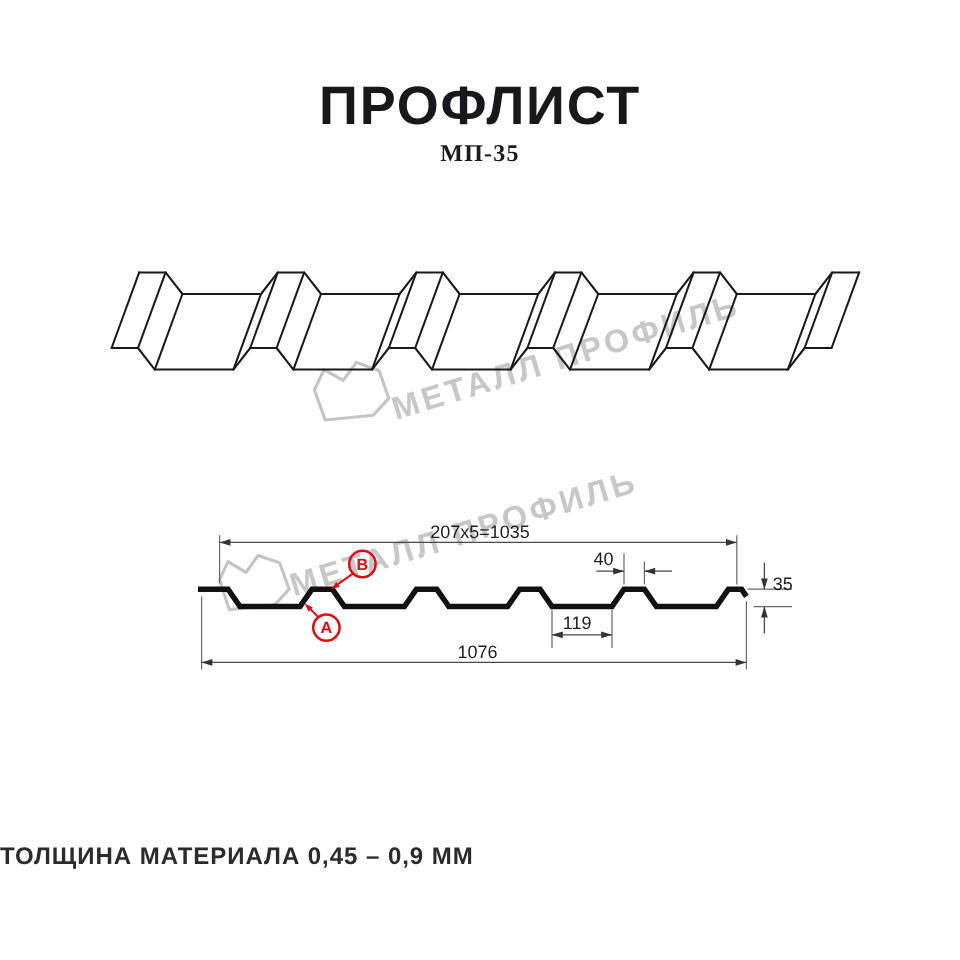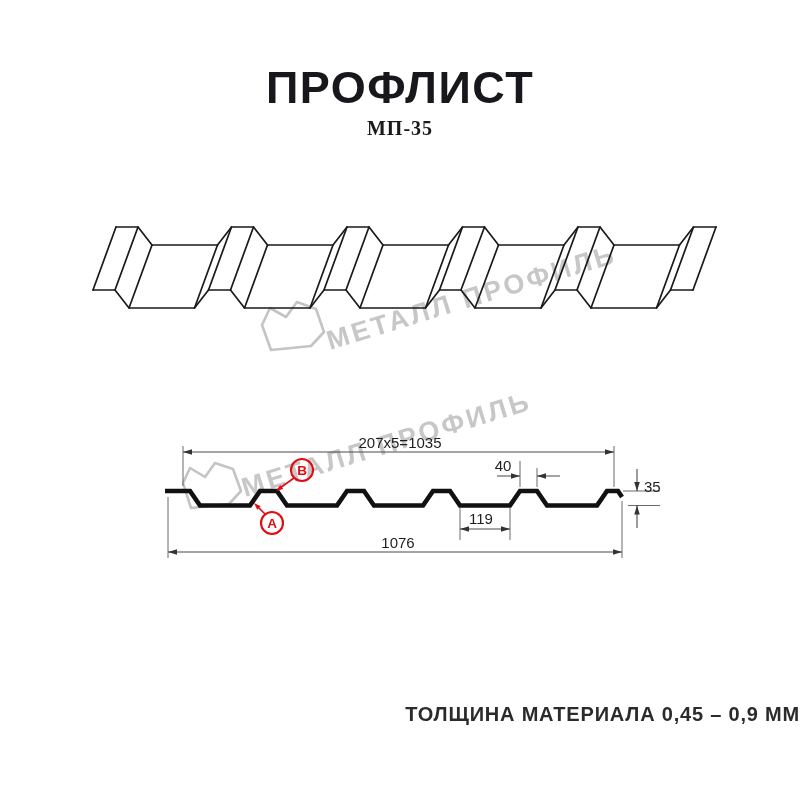--- a/index.html
+++ b/index.html
@@ -9,21 +9,21 @@
   }
   .title{
     position:absolute;left:0;right:0;top:62px;text-align:center;
     font-size:45px;font-weight:bold;letter-spacing:1.5px;color:#17171c;
   }
   .subtitle{
     position:absolute;left:0;right:0;top:117px;text-align:center;
     font-size:20px;font-weight:600;letter-spacing:1px;color:#1a1a1a;font-family:Liberation Serif, serif;
   }
   .footer{
-    position:absolute;left:0;right:0;top:703px;text-align:right;
+    position:absolute;left:0;right:0;top:703px;text-align:left;
     font-size:20px;font-weight:bold;letter-spacing:0.8px;color:#2b2b2b;
   }
   svg{position:absolute;left:0;top:0;}
   .wm-text{
     font-family:"Liberation Sans", sans-serif;font-size:27px;font-weight:bold;
     letter-spacing:3px;fill:#c7c7c7;
   }
   .wm-logo{fill:none;stroke:#c4c4c4;stroke-width:2.6;stroke-linejoin:round;}
   .line3d{fill:none;stroke:#1a1a1a;stroke-width:1.7;stroke-linejoin:round;stroke-linecap:round;}
   .profile{fill:none;stroke:#111111;stroke-width:4.6;stroke-linejoin:miter;stroke-linecap:butt;}

